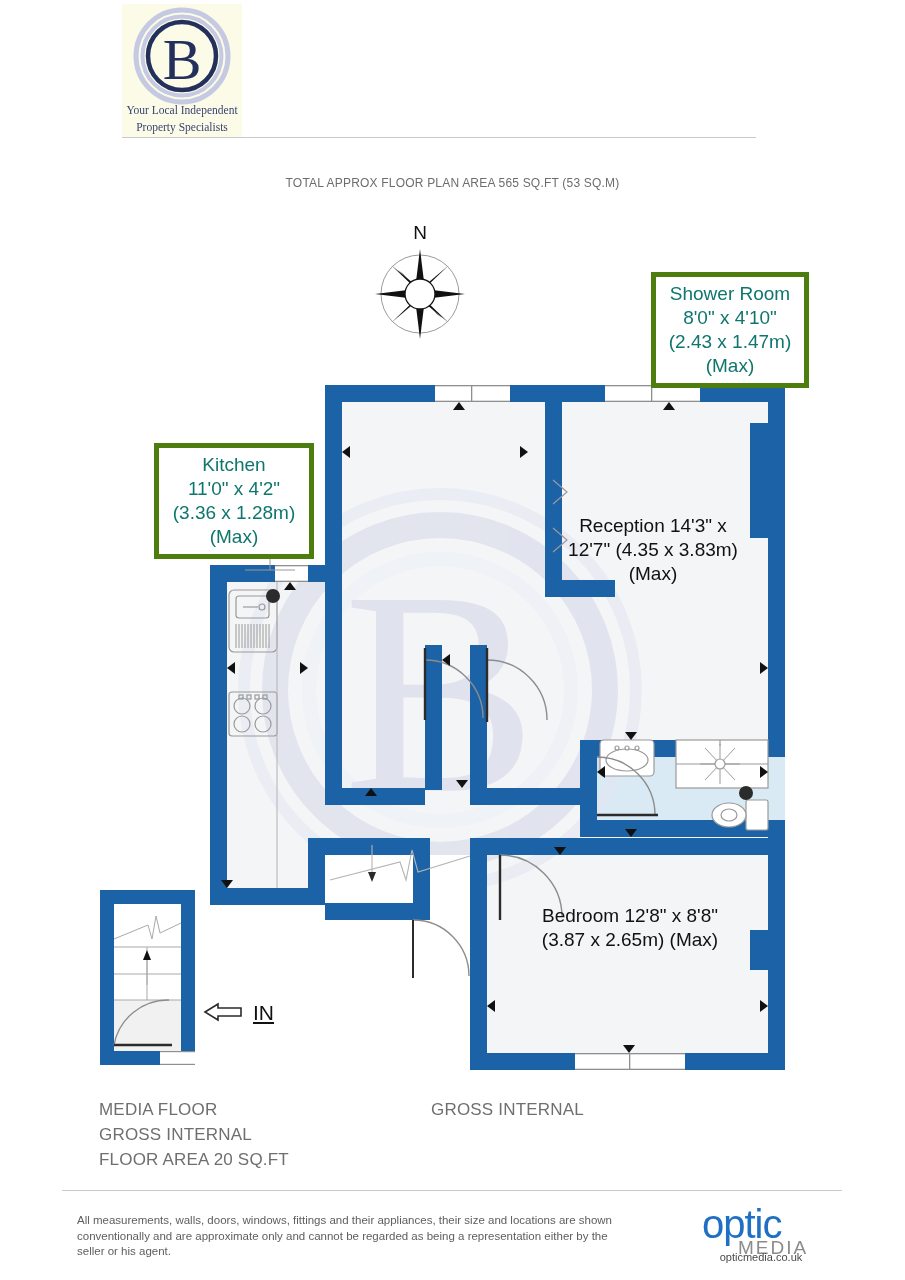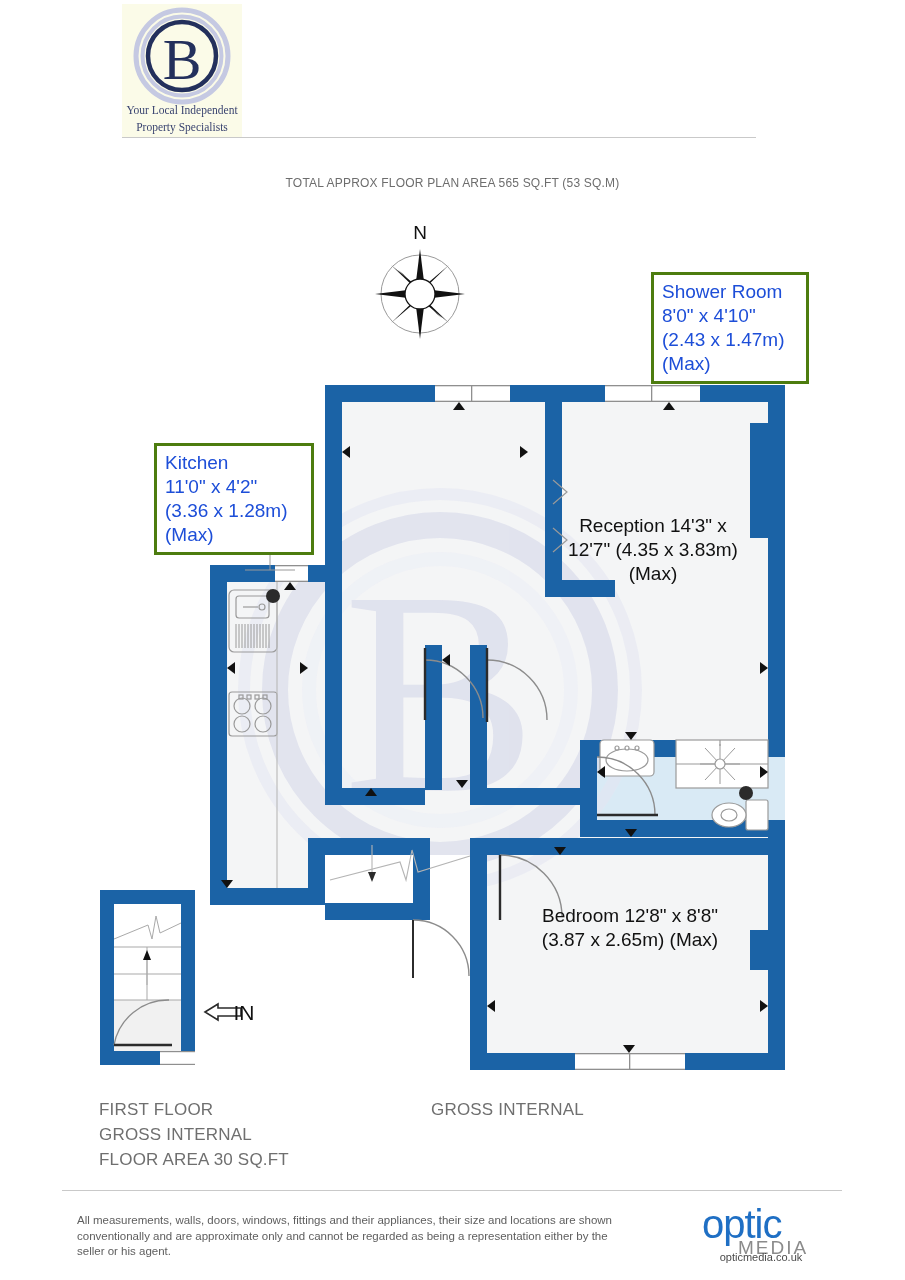--- a/index.html
+++ b/index.html
@@ -30,22 +30,22 @@
 
   
   .compass{position:absolute;left:355px;top:222px;width:130px;height:125px;}
   .compass-n{
     position:absolute;left:0;top:0;width:130px;text-align:center;
     font-size:19px;color:#111;
   }
 
   
   .callout{
-    position:absolute;background:#ffffff;border:3px solid #4d7c0f;
-    text-align:left;font-size:19px;line-height:24px;color:#1d4ed8;
+    position:absolute;background:#ffffff;border:5px solid #4d7c0f;
+    text-align:center;font-size:19px;line-height:24px;color:#0f766e;
     padding:5px 8px;box-sizing:border-box;z-index:40;
   }
   .callout .nm{display:block;}
 
   
   .roomlabel{
     position:absolute;text-align:center;font-size:19px;line-height:24px;
     color:#111;z-index:35;
   }
 
@@ -351,21 +351,21 @@
 
       <path d="M114 1045 A55 55 0 0 1 169 1000" fill="none" stroke="#8c8c8c" stroke-width="1.3"></path>
       <line x1="114" y1="1045" x2="172" y2="1045" stroke="#2b2b2b" stroke-width="2.6"></line>
 
       <g>
         <polygon points="205,1012 218,1004 218,1008 241,1008 241,1016 218,1016 218,1020" fill="#ffffff" stroke="#2b2b2b" stroke-width="1.6"></polygon>
       </g>
     </g>
   </svg>
 
-  <div class="roomlabel" style="left:214px;top:1001px;width:60px;text-align:center;font-size:21px;">IN</div>
+  <div class="roomlabel" style="left:214px;top:1001px;width:60px;text-align:right;font-size:21px;text-decoration:underline;">IN</div>
 
   <div class="callout" style="left:651px;top:272px;width:158px;">
     <span class="nm">Shower Room</span>
     <span class="nm">8'0" x 4'10"</span>
     <span class="nm">(2.43 x 1.47m)</span>
     <span class="nm">(Max)</span>
   </div>
 
   <div class="callout" style="left:154px;top:443px;width:160px;">
     <span class="nm">Kitchen</span>
@@ -388,23 +388,23 @@
   </div>
 
   <div class="roomlabel" style="left:534px;top:904px;width:192px;">
     <span class="nm">Bedroom</span>
     <span class="nm">12'8" x 8'8"</span>
     <span class="nm">(3.87 x 2.65m)</span>
     <span class="nm">(Max)</span>
   </div>
 
   <div class="floorinfo" style="left:99px;top:1097px;">
-    <div>FIRST FLOOR</div>
+    <div>MEDIA FLOOR</div>
     <div>GROSS INTERNAL</div>
-    <div>FLOOR AREA 30 SQ.FT</div>
+    <div>FLOOR AREA 20 SQ.FT</div>
   </div>
 
   <div class="floorinfo" style="left:431px;top:1097px;">
     <div>GROSS INTERNAL</div>
   </div>
 
   <div class="footer-rule"></div>
 
   <div class="disclaimer">All measurements, walls, doors, windows, fittings and their appliances, their size and locations are shown conventionally and are approximate only and cannot be regarded as being a representation either by the seller or his agent.</div>
 

